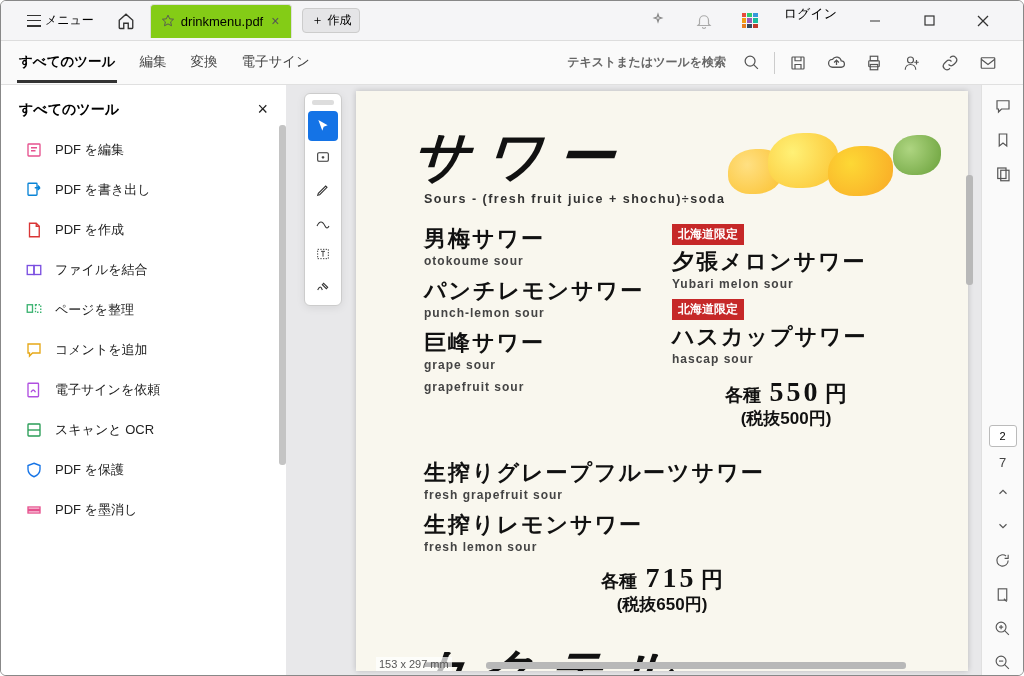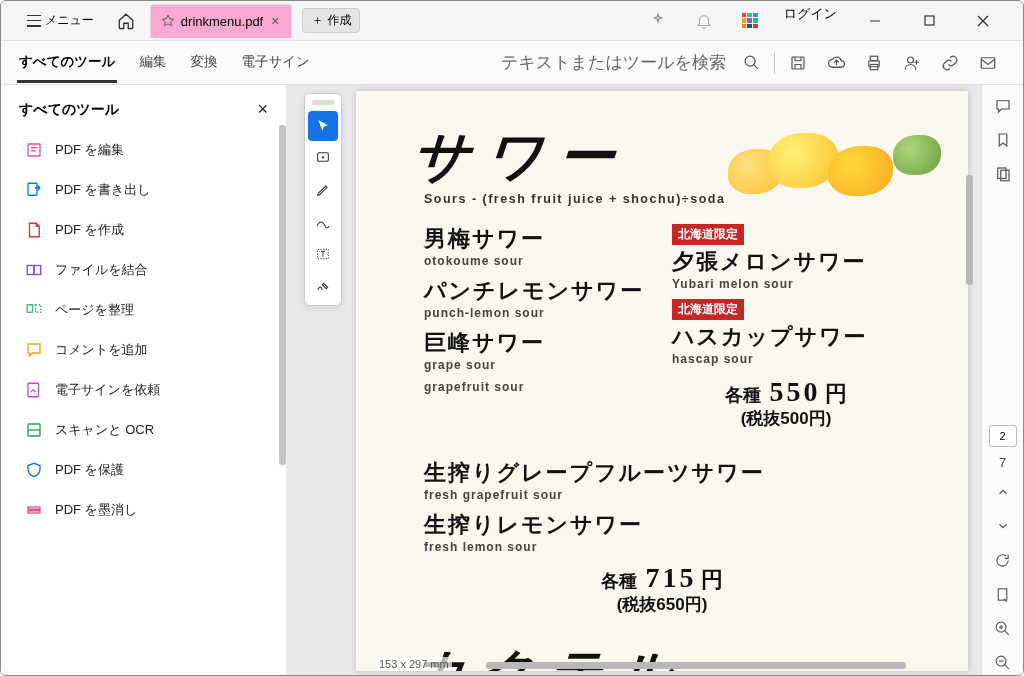--- a/index.html
+++ b/index.html
@@ -4,21 +4,21 @@
 <style>
 * { margin: 0; padding: 0; box-sizing: border-box; font-family: "Segoe UI", Meiryo, sans-serif; }
 body { width: 1024px; height: 676px; background: #fff; overflow: hidden; border: 1px solid #888; border-radius: 6px; }
 
 
 .titlebar { height: 40px; background: #f5f5f7; display: flex; align-items: center; padding: 0 18px; border-bottom: 1px solid #ddd; }
 .tb-left { display: flex; align-items: center; gap: 6px; }
 .menu-btn { display: flex; align-items: center; gap: 4px; padding: 4px 8px; font-size: 12px; border-radius: 4px; }
 .hamburger { width: 14px; height: 12px; display: flex; flex-direction: column; justify-content: space-between; }
 .hamburger span { height: 1.5px; background: #333; }
-.tab { display: flex; align-items: center; gap: 6px; background: #f9a8d4; padding: 6px 10px; margin-left: 6px; border: 1px solid #ddd; border-bottom: none; border-radius: 4px 4px 0 0; font-size: 13px; height: 34px; }
+.tab { display: flex; align-items: center; gap: 6px; background: #84cc16; padding: 6px 10px; margin-left: 6px; border: 1px solid #ddd; border-bottom: none; border-radius: 4px 4px 0 0; font-size: 13px; height: 34px; }
 .tab-close { font-size: 14px; color: #555; padding: 0 2px; }
 .new-tab { display: flex; align-items: center; gap: 4px; margin-left: 10px; padding: 3px 8px; background: #e5e5e7; border: 1px solid #ccc; border-radius: 4px; font-size: 12px; }
 .tb-right { margin-left: auto; display: flex; gap: 10px; }
 .tb-icon { width: 36px; height: 32px; display: flex; align-items: center; justify-content: center; }
 .apps-grid { width: 16px; height: 16px; display: grid; grid-template-columns: repeat(3,1fr); grid-template-rows: repeat(3,1fr); gap: 1px; }
 .apps-grid span:nth-child(1){background:#e74c3c;}
 .apps-grid span:nth-child(2){background:#2ecc71;}
 .apps-grid span:nth-child(3){background:#3498db;}
 .apps-grid span:nth-child(4){background:#f39c12;}
 .apps-grid span:nth-child(5){background:#9b59b6;}
@@ -28,21 +28,21 @@
 .apps-grid span:nth-child(9){background:#c0392b;}
 .login-txt { font-size: 13px; padding: 0 6px; }
 .win-btn { width: 44px; height: 32px; display: flex; align-items: center; justify-content: center; font-size: 14px; }
 
 
 .toolbar { height: 44px; background: #fafafa; border-bottom: 1px solid #e0e0e0; display: flex; align-items: center; padding: 0 16px; }
 .tl-tabs { display: flex; gap: 20px; }
 .tl-tab { font-size: 13.5px; color: #444; padding: 10px 2px 9px; }
 .tl-tab.active { color: #000; font-weight: 600; border-bottom: 3px solid #333; }
 .tl-right { margin-left: auto; display: flex; align-items: center; gap: 0; }
-.search-txt { font-size: 17px; color: #666; margin-right: 6px; }
+.search-txt { font-size: 12px; color: #666; margin-right: 6px; font-weight: bold; }
 .tl-icon { width: 38px; height: 36px; display: flex; align-items: center; justify-content: center; color: #444; }
 .tl-sep { width: 1px; height: 22px; background: #ccc; margin: 0 4px; }
 
 
 .app-body { display: flex; height: calc(676px - 40px - 44px); }
 
 
 .sidebar { width: 285px; background: #fff; display: flex; flex-direction: column; padding: 10px 4px 10px 18px; position: relative; }
 .sb-title-row { display: flex; align-items: center; justify-content: space-between; padding: 4px 10px 8px 0; }
 .sb-title { font-size: 14px; font-weight: 600; }

